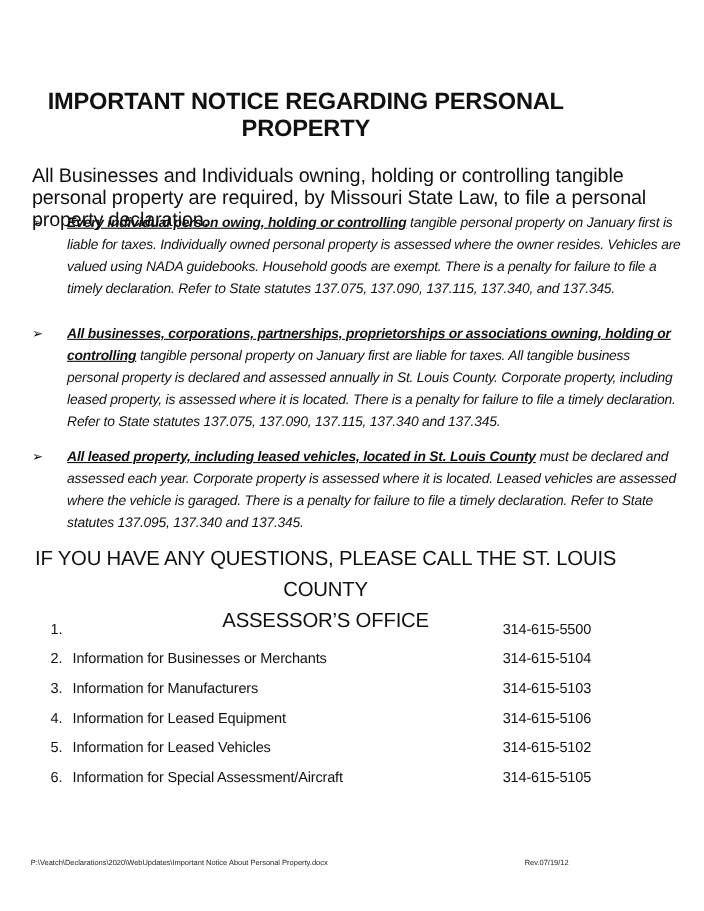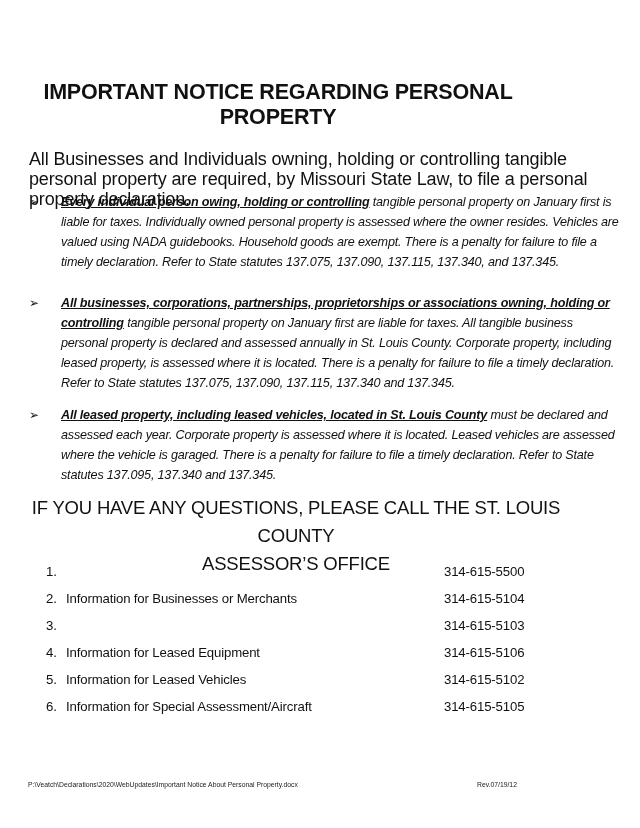--- a/index.html
+++ b/index.html
@@ -91,21 +91,21 @@
     .contacts .num {
       position: absolute;
       left: 0;
     }
     .contacts .label {
       position: absolute;
       left: 20px;
     }
     .contacts .phone {
       position: absolute;
-      left: 398px;
+      left: 411px;
     }
     .footer {
       position: absolute;
       top: 781px;
       font-size: 6.8px;
       color: #222;
     }
     .footer-path { left: 28px; }
     .footer-rev { left: 477px; }
   </style>
@@ -143,20 +143,21 @@
       <span class="num">1.</span>
       <span class="phone">314-615-5500</span>
     </li>
     <li>
       <span class="num">2.</span>
       <span class="label">Information for Businesses or Merchants</span>
       <span class="phone">314-615-5104</span>
     </li>
     <li>
       <span class="num">3.</span>
+      <span class="label">Information for Manufacturers</span>
       <span class="phone">314-615-5103</span>
     </li>
     <li>
       <span class="num">4.</span>
       <span class="label">Information for Leased Equipment</span>
       <span class="phone">314-615-5106</span>
     </li>
     <li>
       <span class="num">5.</span>
       <span class="label">Information for Leased Vehicles</span>

